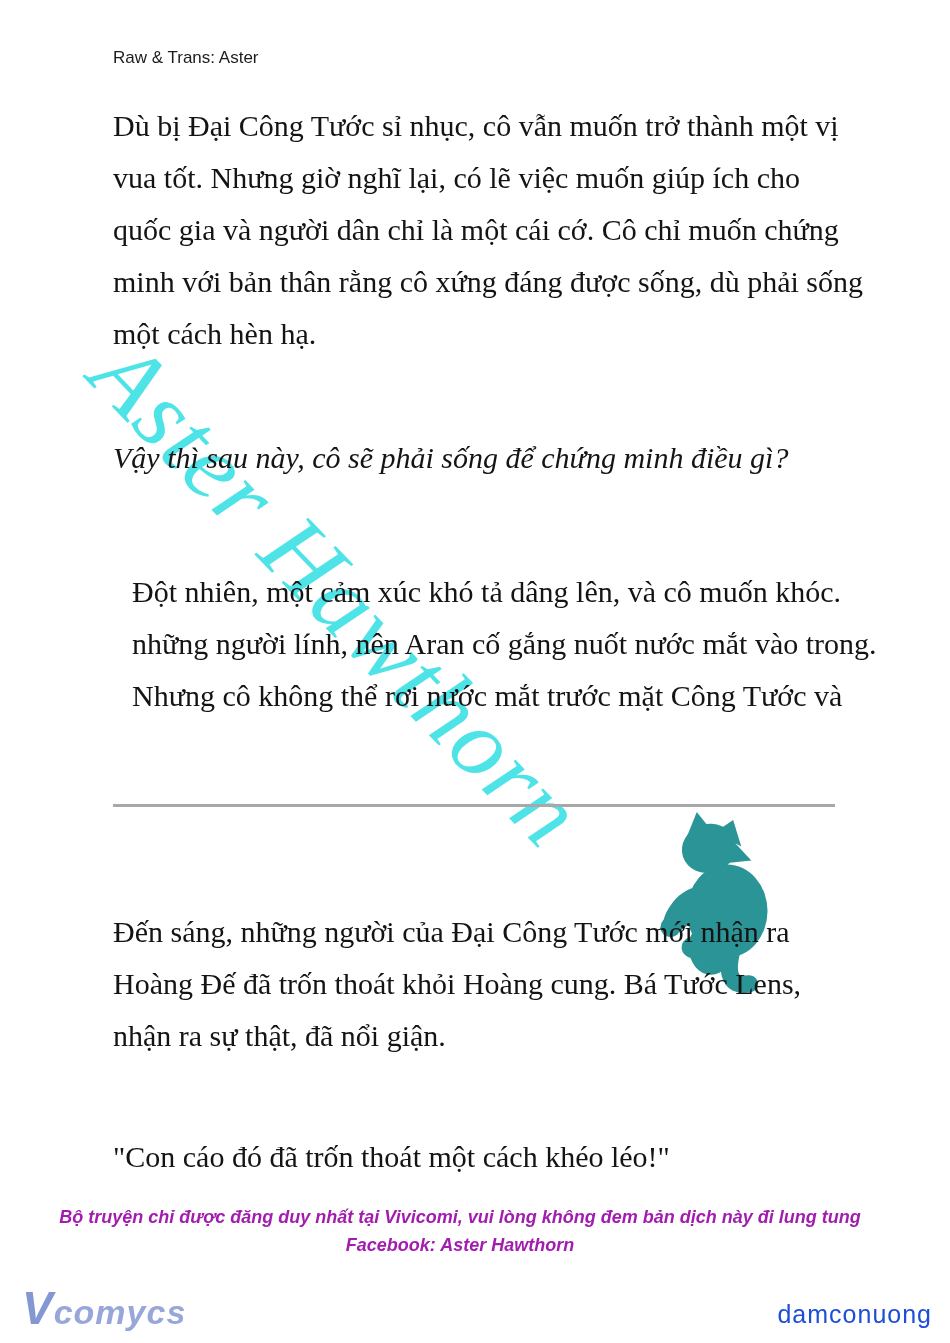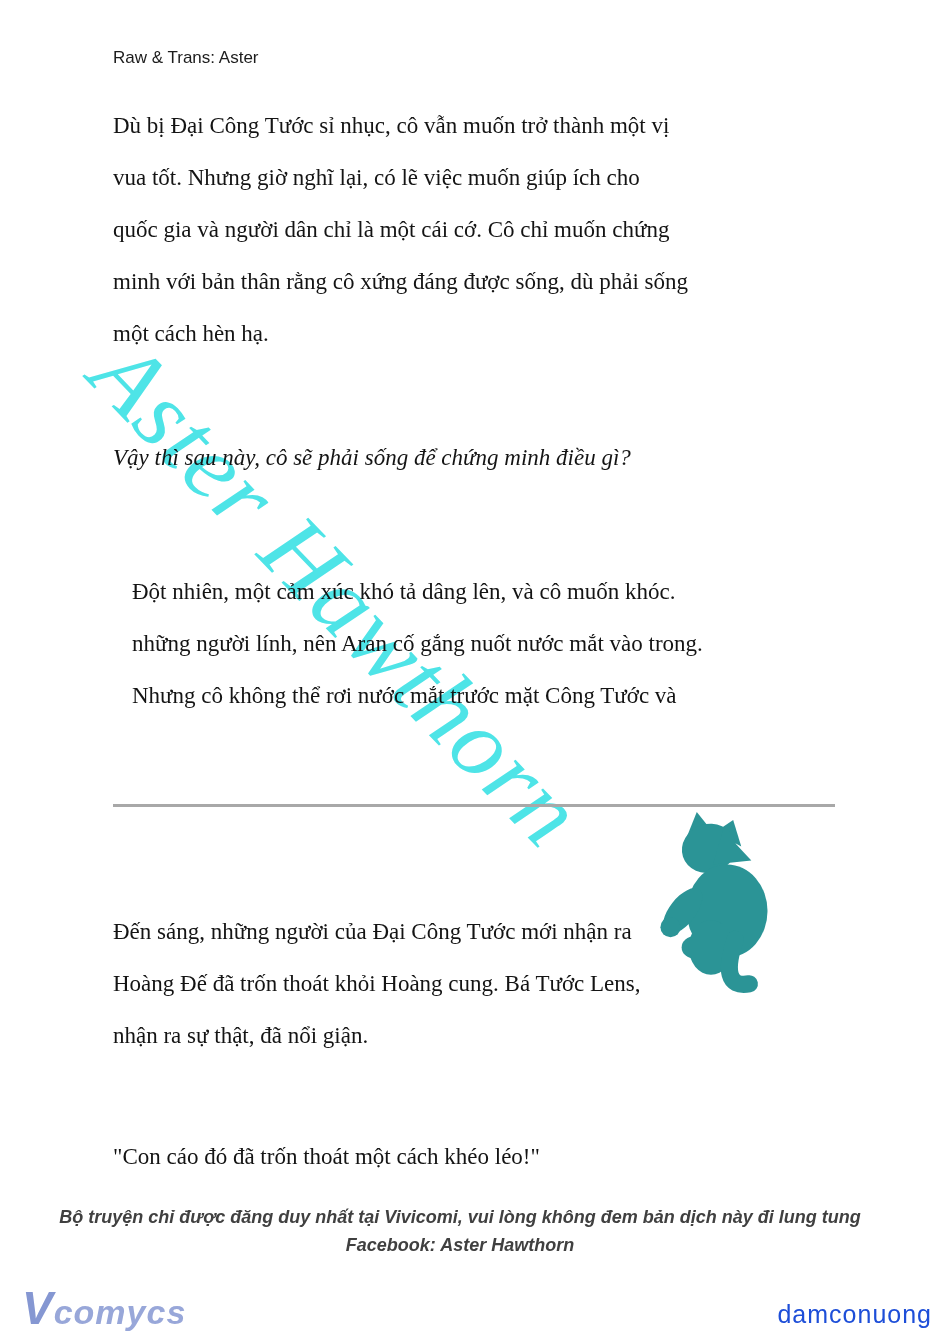--- a/index.html
+++ b/index.html
@@ -29,21 +29,21 @@
     font-size: 98px;
     letter-spacing: 2px;
     color: #4ee4e7;
     white-space: nowrap;
     z-index: 1;
   }
   .para {
     position: absolute;
     left: 113px;
     width: 740px;
-    font-size: 23px;
+    font-size: 30px;
     line-height: 52px;
     color: #141414;
     z-index: 2;
   }
   .para .line { white-space: nowrap; }
   .p1 { top: 100px; }
   .p2 { top: 432px; font-style: italic; }
   .p3 { top: 566px; margin-left: 19px; }
   .p4 { top: 906px; }
   .p5 { top: 1131px; }
@@ -63,21 +63,21 @@
   .footer-note {
     position: absolute;
     left: 0; top: 1203px;
     width: 920px;
     text-align: center;
     font-family: "Liberation Sans", sans-serif;
     font-style: italic;
     font-weight: bold;
     font-size: 18px;
     line-height: 28px;
-    color: #404040;
+    color: #a21caf;
     z-index: 3;
   }
   .vcomycs {
     position: absolute;
     left: 22px; top: 1288px;
     font-family: "Liberation Sans", sans-serif;
     font-style: italic;
     font-weight: bold;
     font-size: 34px;
     letter-spacing: 1px;

